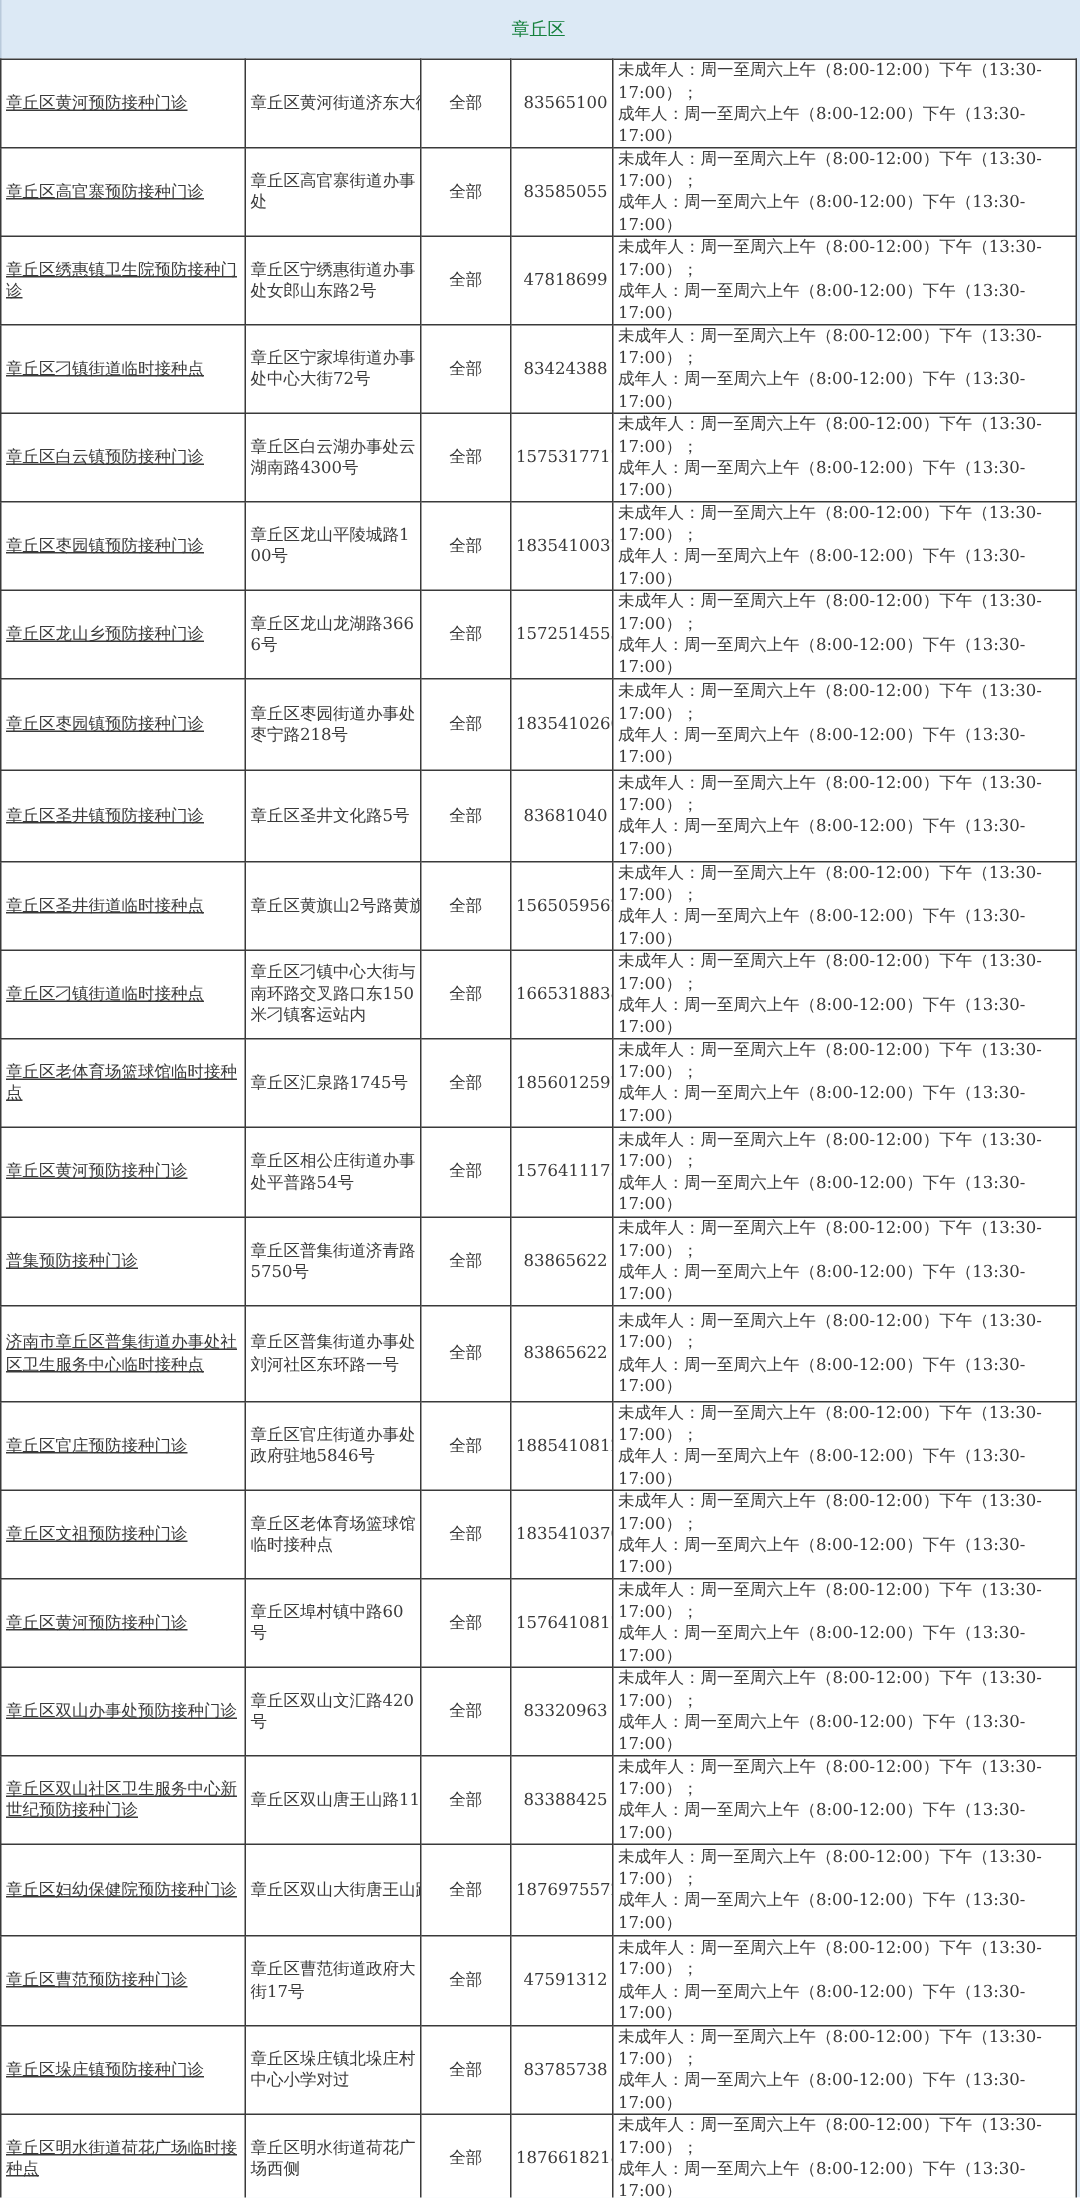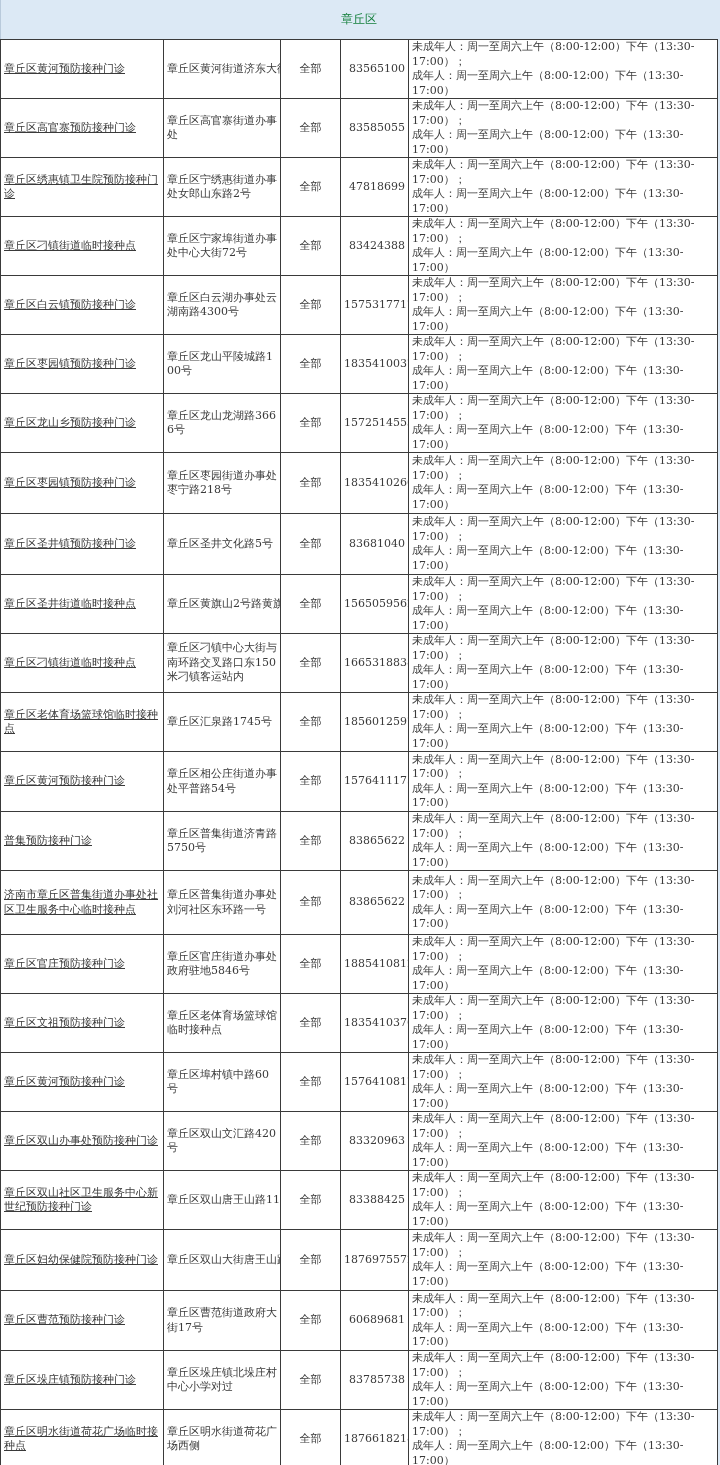--- a/index.html
+++ b/index.html
@@ -265,21 +265,21 @@
           <td class="c-phone">18769755727</td>
           <td class="c-hours">
             <span class="hours-line">未成年人：周一至周六上午（8:00-12:00）下午（13:30-17:00）；</span>
             <span class="hours-line">成年人：周一至周六上午（8:00-12:00）下午（13:30-17:00）</span>
           </td>
         </tr>
         <tr style="height: 60px;">
           <td class="c-name">章丘区曹范预防接种门诊</td>
           <td class="c-addr">章丘区曹范街道政府大街17号</td>
           <td class="c-scope">全部</td>
-          <td class="c-phone">60689681</td>
+          <td class="c-phone">47591312</td>
           <td class="c-hours">
             <span class="hours-line">未成年人：周一至周六上午（8:00-12:00）下午（13:30-17:00）；</span>
             <span class="hours-line">成年人：周一至周六上午（8:00-12:00）下午（13:30-17:00）</span>
           </td>
         </tr>
         <tr style="height: 59px;">
           <td class="c-name">章丘区垛庄镇预防接种门诊</td>
           <td class="c-addr">章丘区垛庄镇北垛庄村中心小学对过</td>
           <td class="c-scope">全部</td>
           <td class="c-phone">83785738</td>

